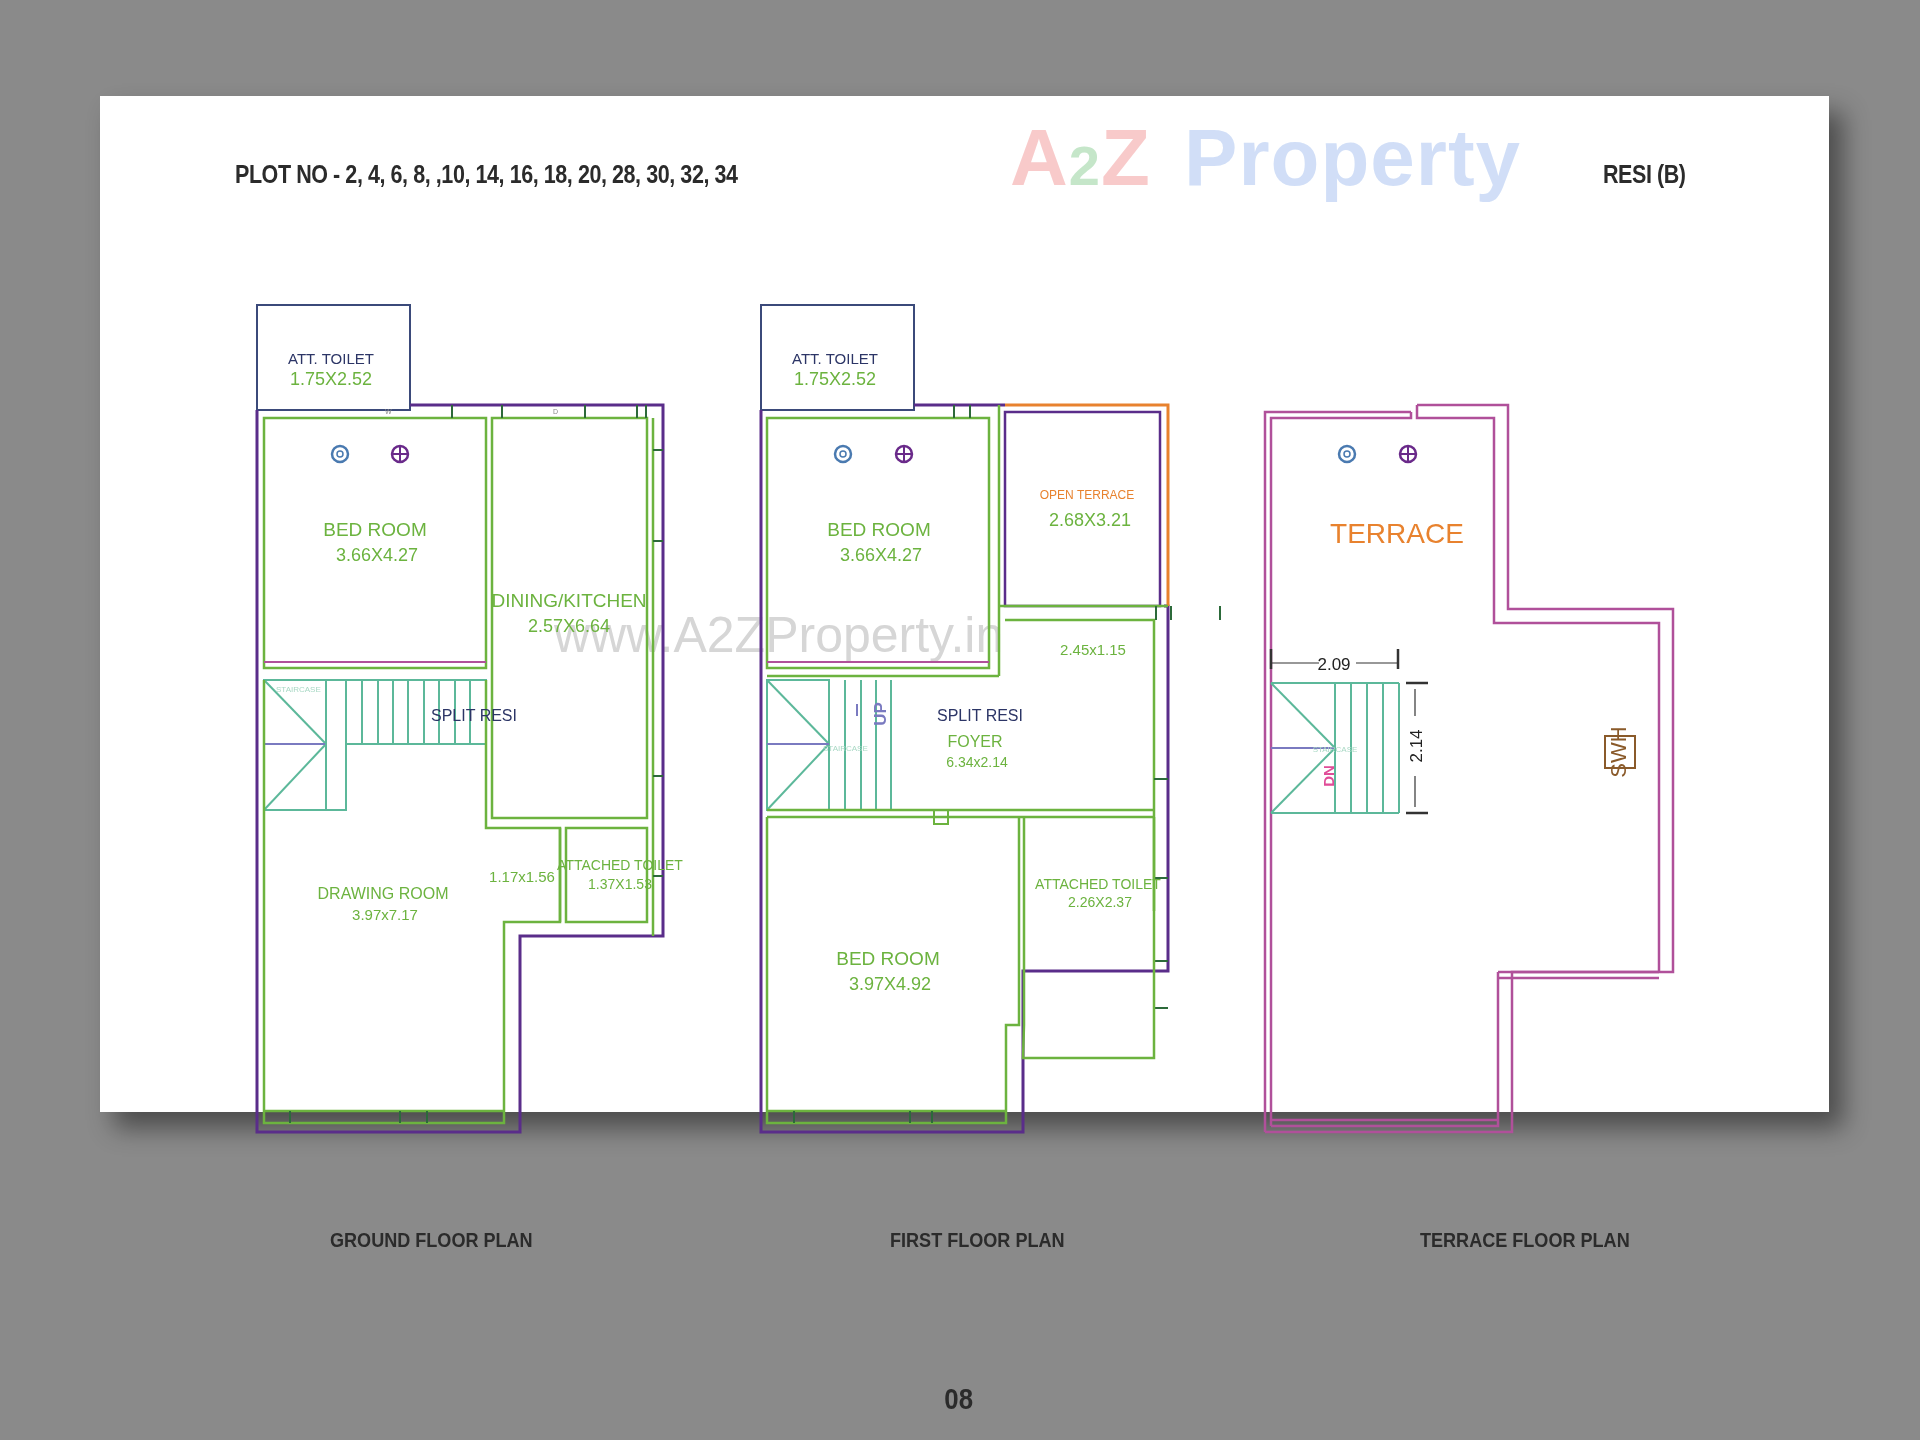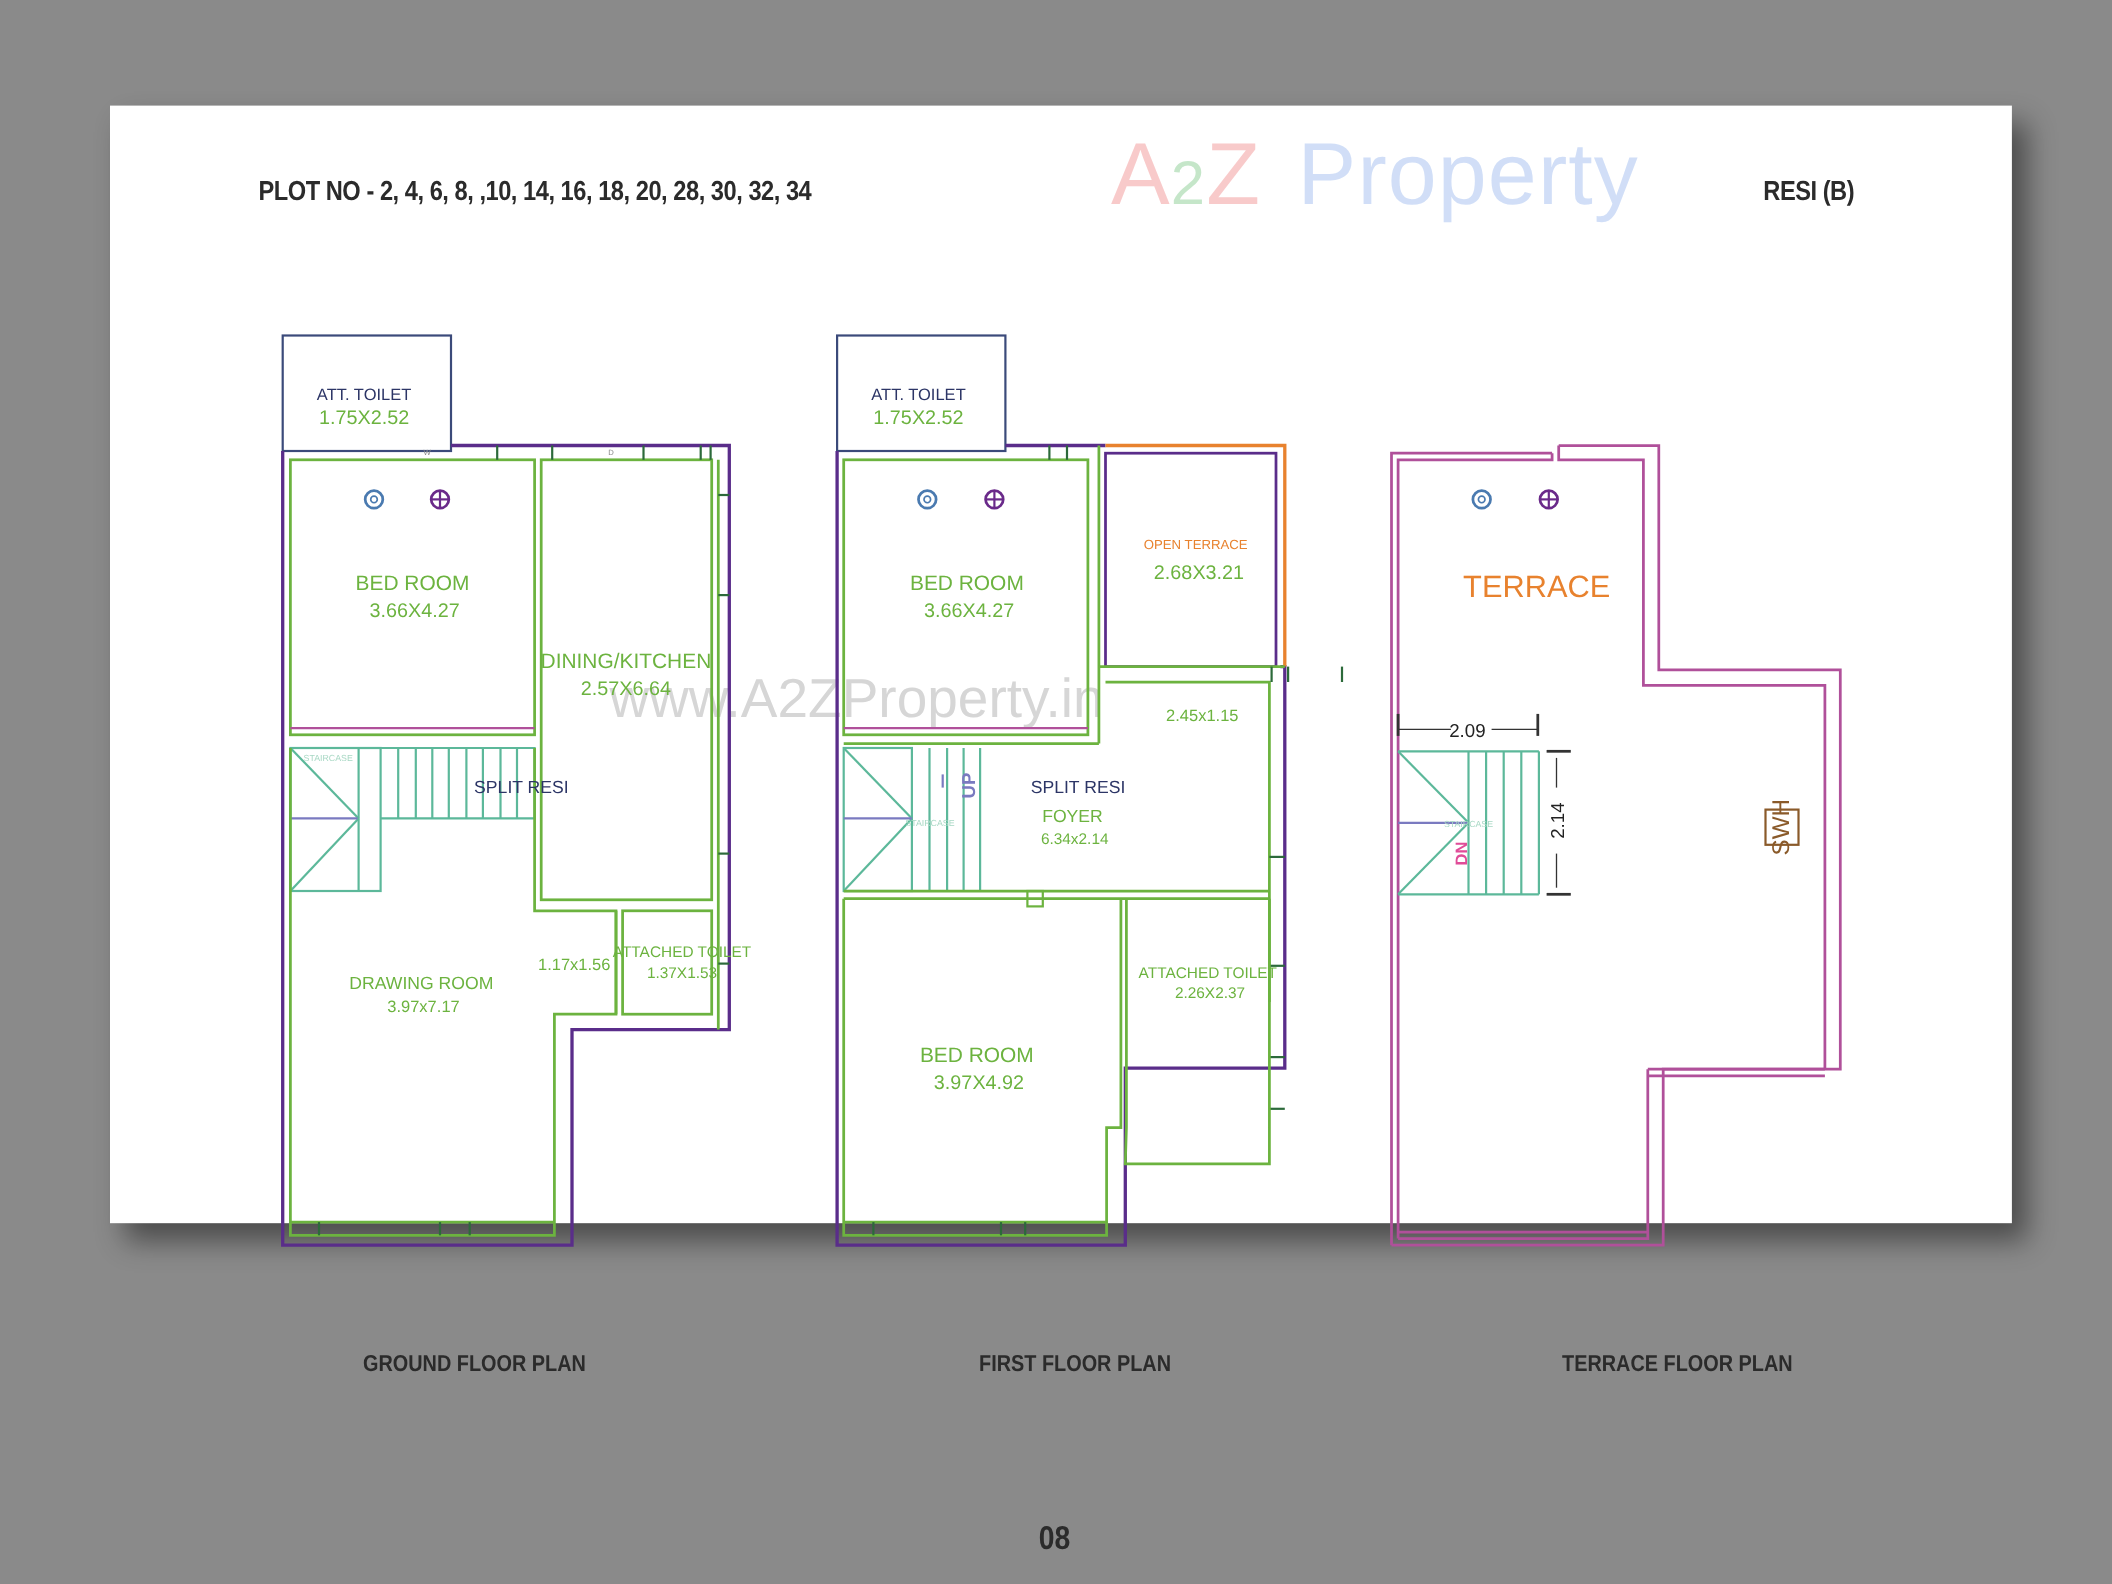--- a/index.html
+++ b/index.html
@@ -1,21 +1,21 @@
 <!DOCTYPE html>
 <html><head>
 <meta charset="utf-8">
 <style>
   html,body{margin:0;padding:0;}
   body{width:1920px;height:1440px;background:#8a8a8a;position:relative;overflow:hidden;font-family:"Liberation Sans",sans-serif;}
   .page{position:absolute;left:84px;top:96px;width:1729px;height:1016px;background:#fff;box-shadow:14px 16px 24px rgba(0,0,0,0.45);margin-left:16px;}
   .hdr{position:absolute;font-family:"Liberation Sans",sans-serif;font-weight:bold;color:#2b2b2b;font-size:25px;letter-spacing:-0.5px;transform:scaleX(0.86);transform-origin:left center;white-space:nowrap;}
   .plot-title{left:135px;top:64px;}
   .resi{left:1503px;top:64px;}
-  .logo{position:absolute;left:910px;top:16px;font-size:80px;font-weight:normal;letter-spacing:1px;white-space:nowrap;opacity:0.45;}
+  .logo{position:absolute;left:910px;top:16px;font-size:80px;font-weight:bold;letter-spacing:1px;white-space:nowrap;opacity:0.45;}
   .logo span{display:inline-block;}
   .plan-label{position:absolute;top:1132px;font-weight:bold;font-size:21px;color:#2b2b2b;transform:scaleX(0.86);transform-origin:left center;white-space:nowrap;}
   .pg{position:absolute;left:942px;top:1382px;font-size:30px;font-weight:bold;color:#2b2b2b;transform:scaleX(0.86);}
   svg.plans{position:absolute;left:0;top:0;}
   svg text{font-family:"Liberation Sans",sans-serif;}
 </style>
 </head>
 <body>
 
 <div class="page">

